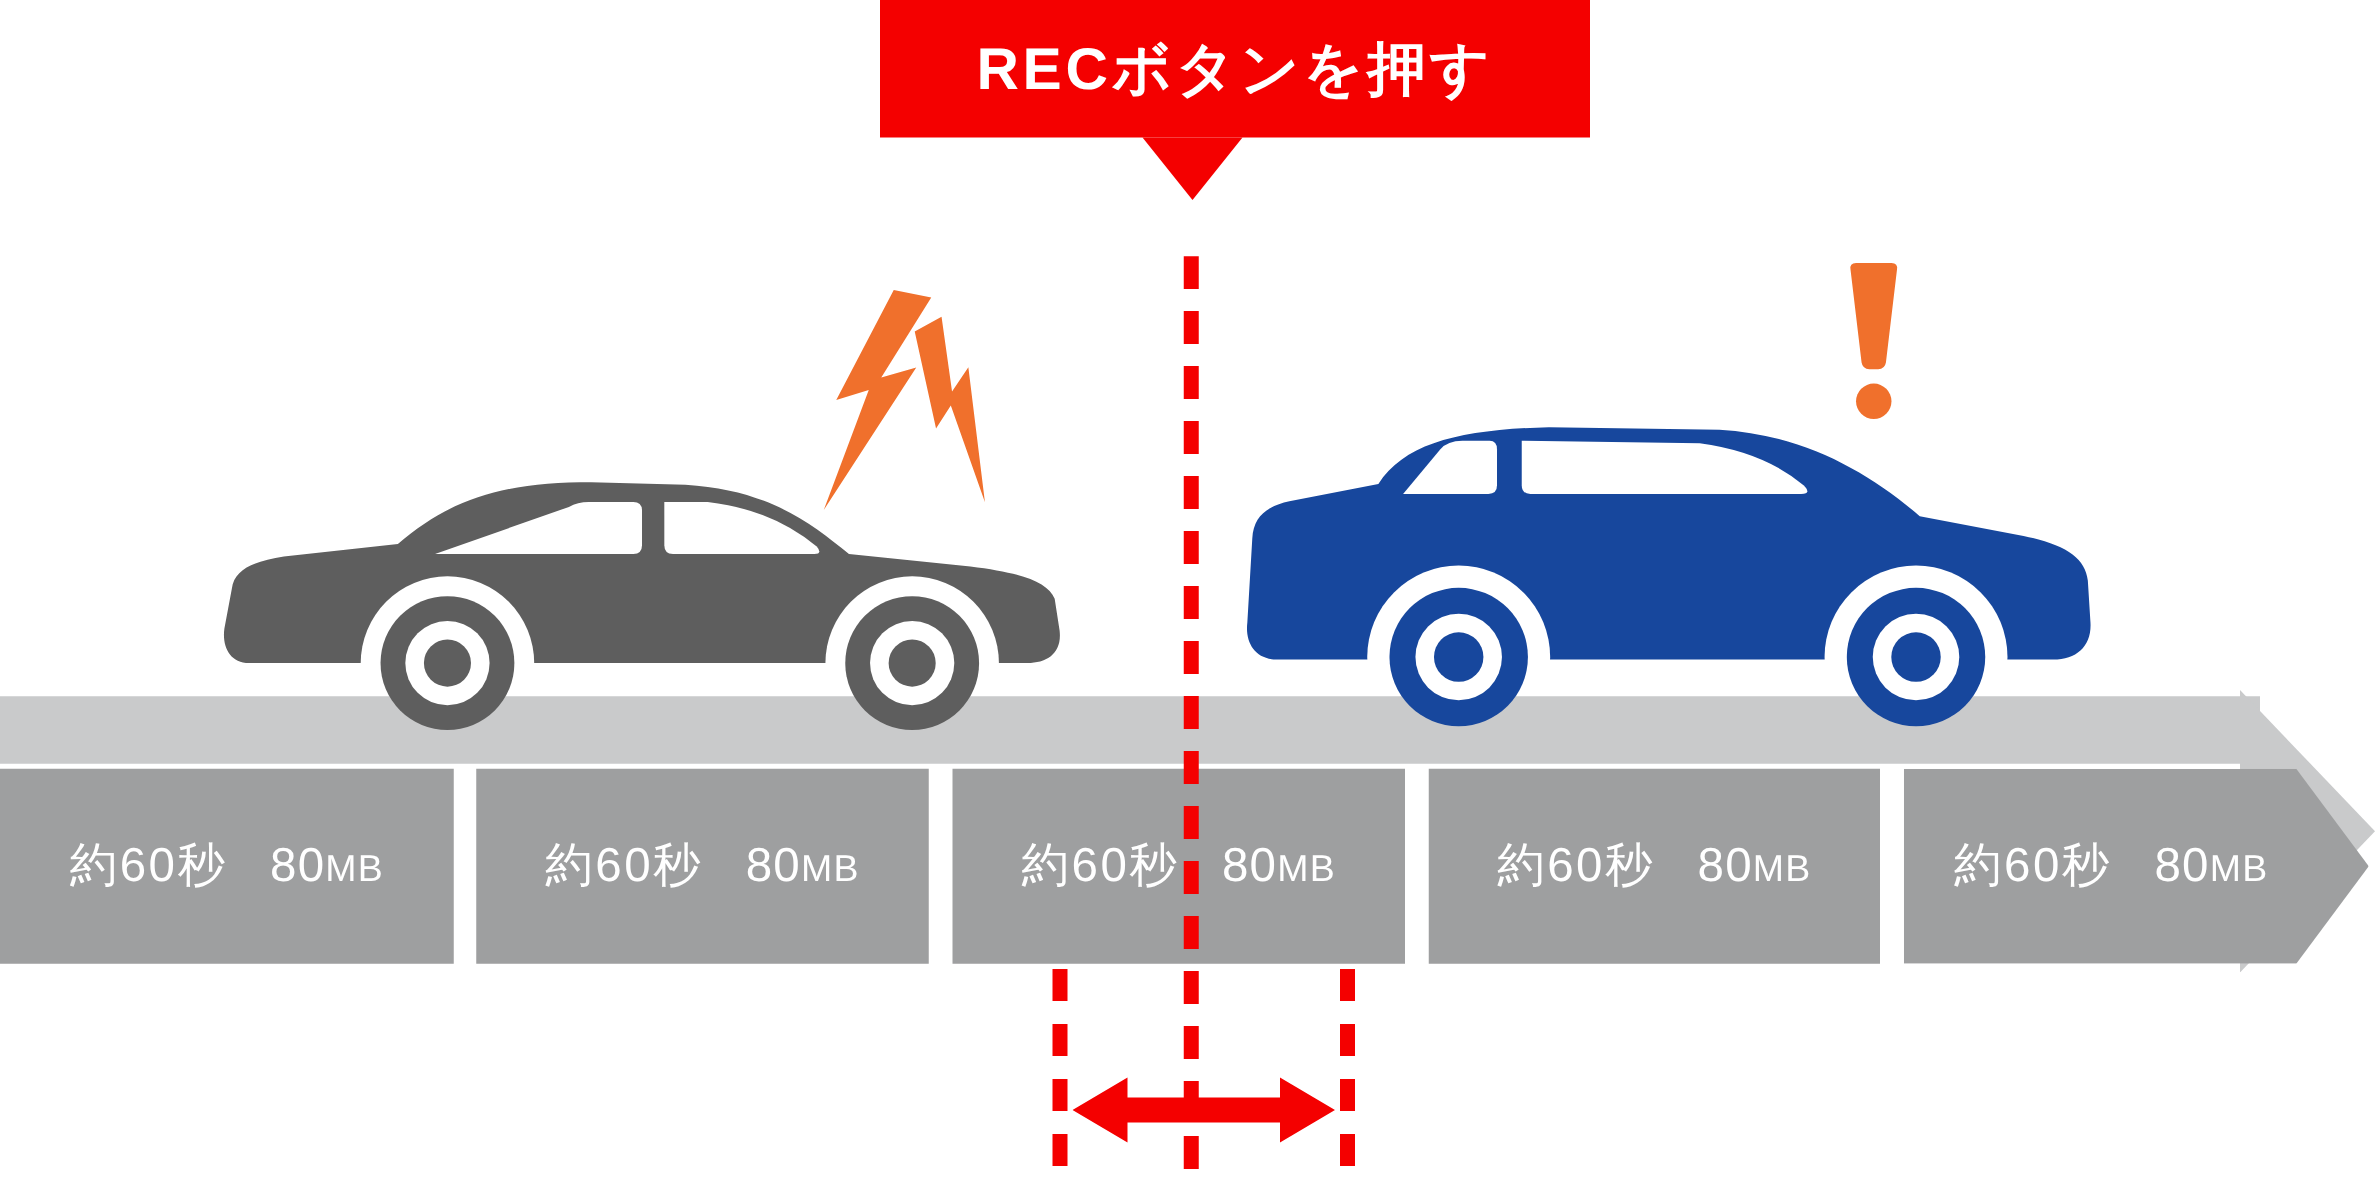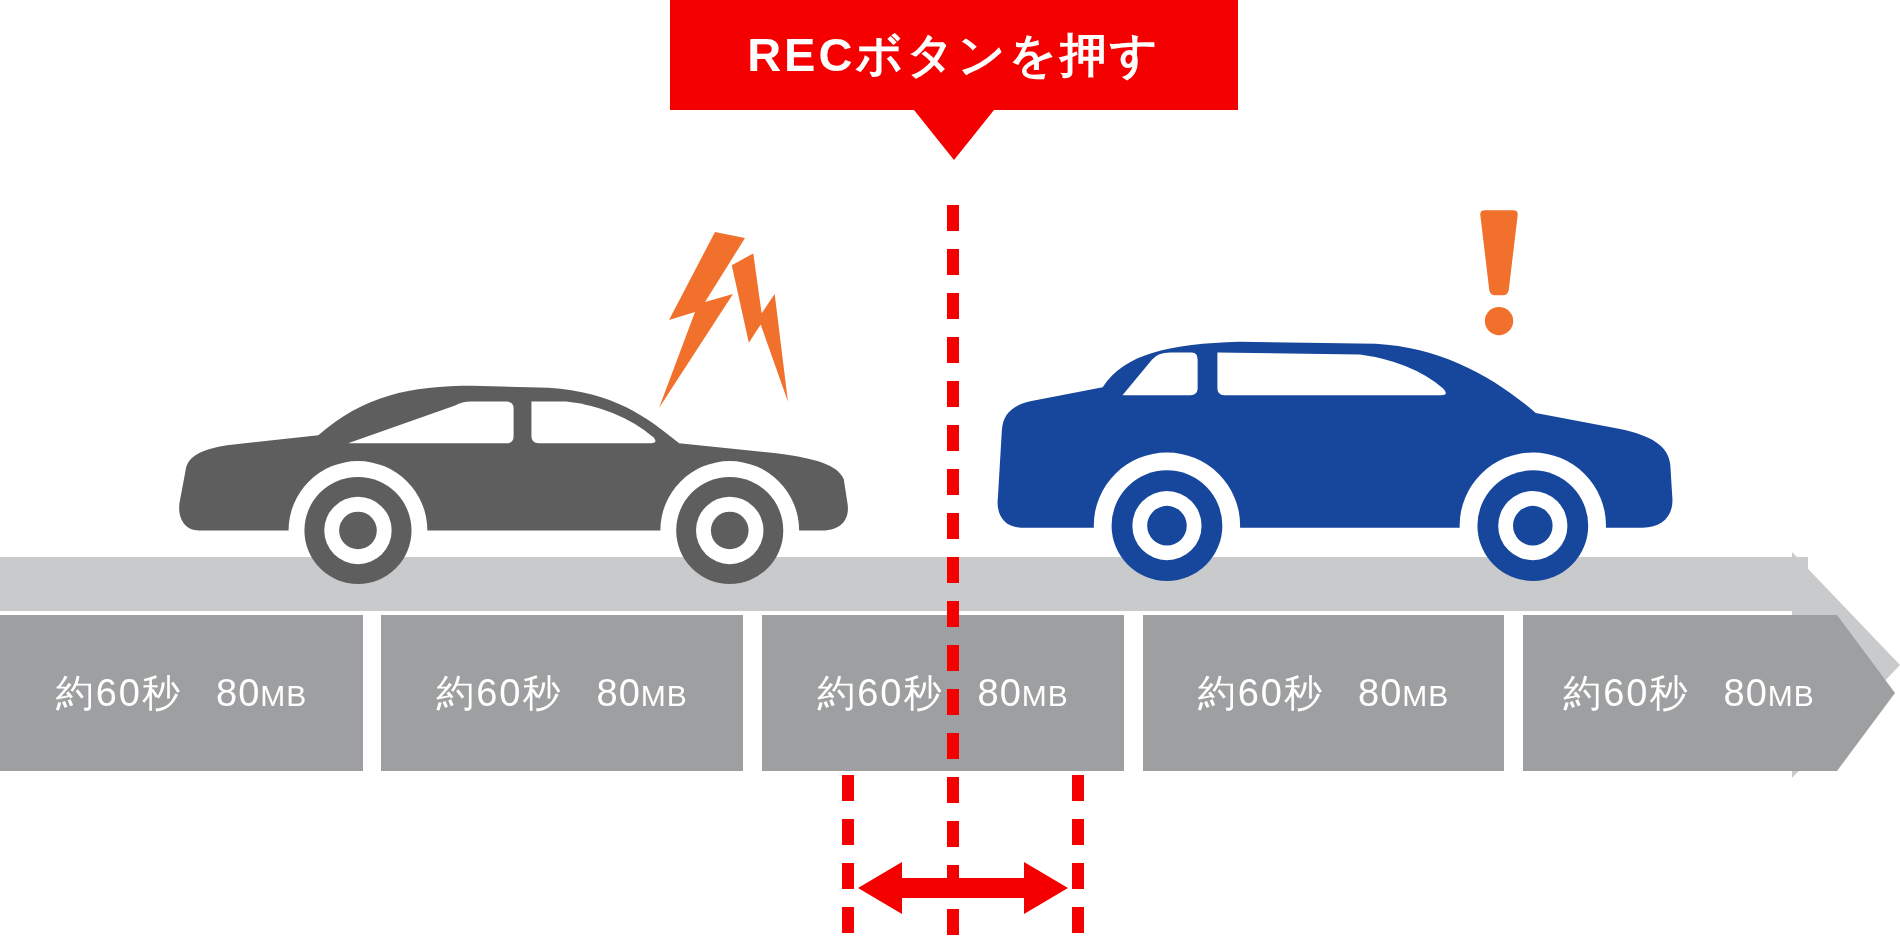--- a/index.html
+++ b/index.html
@@ -57,21 +57,21 @@
   .fill-white{fill:#ffffff;}
   .z-cars{z-index:5;}
   .z-marks{z-index:6;}
   .z-line{z-index:9;}
 </style>
 </head>
 <body>
 
 <div style="position:absolute;inset:0;">
 
-  <div class="abs callout" style="left:670px;top:0px;width:568px;height:110px;">
+  <div class="abs callout" style="left:704px;top:0px;width:568px;height:110px;">
     <span>RECボタンを押す</span>
   </div>
   <div class="abs callout-pointer" style="left:914px;top:110px;"></div>
 
   <div class="abs vdash z-line" style="left:947px;top:205px;height:737px;"></div>
 
   <div class="abs road" style="left:0px;top:557px;width:1808px;height:54px;"></div>
   <div class="abs road-tip" style="left:1792px;top:552px;width:108px;height:226px;"></div>
 
   <div class="abs segment" style="left:0px;width:363px;">

